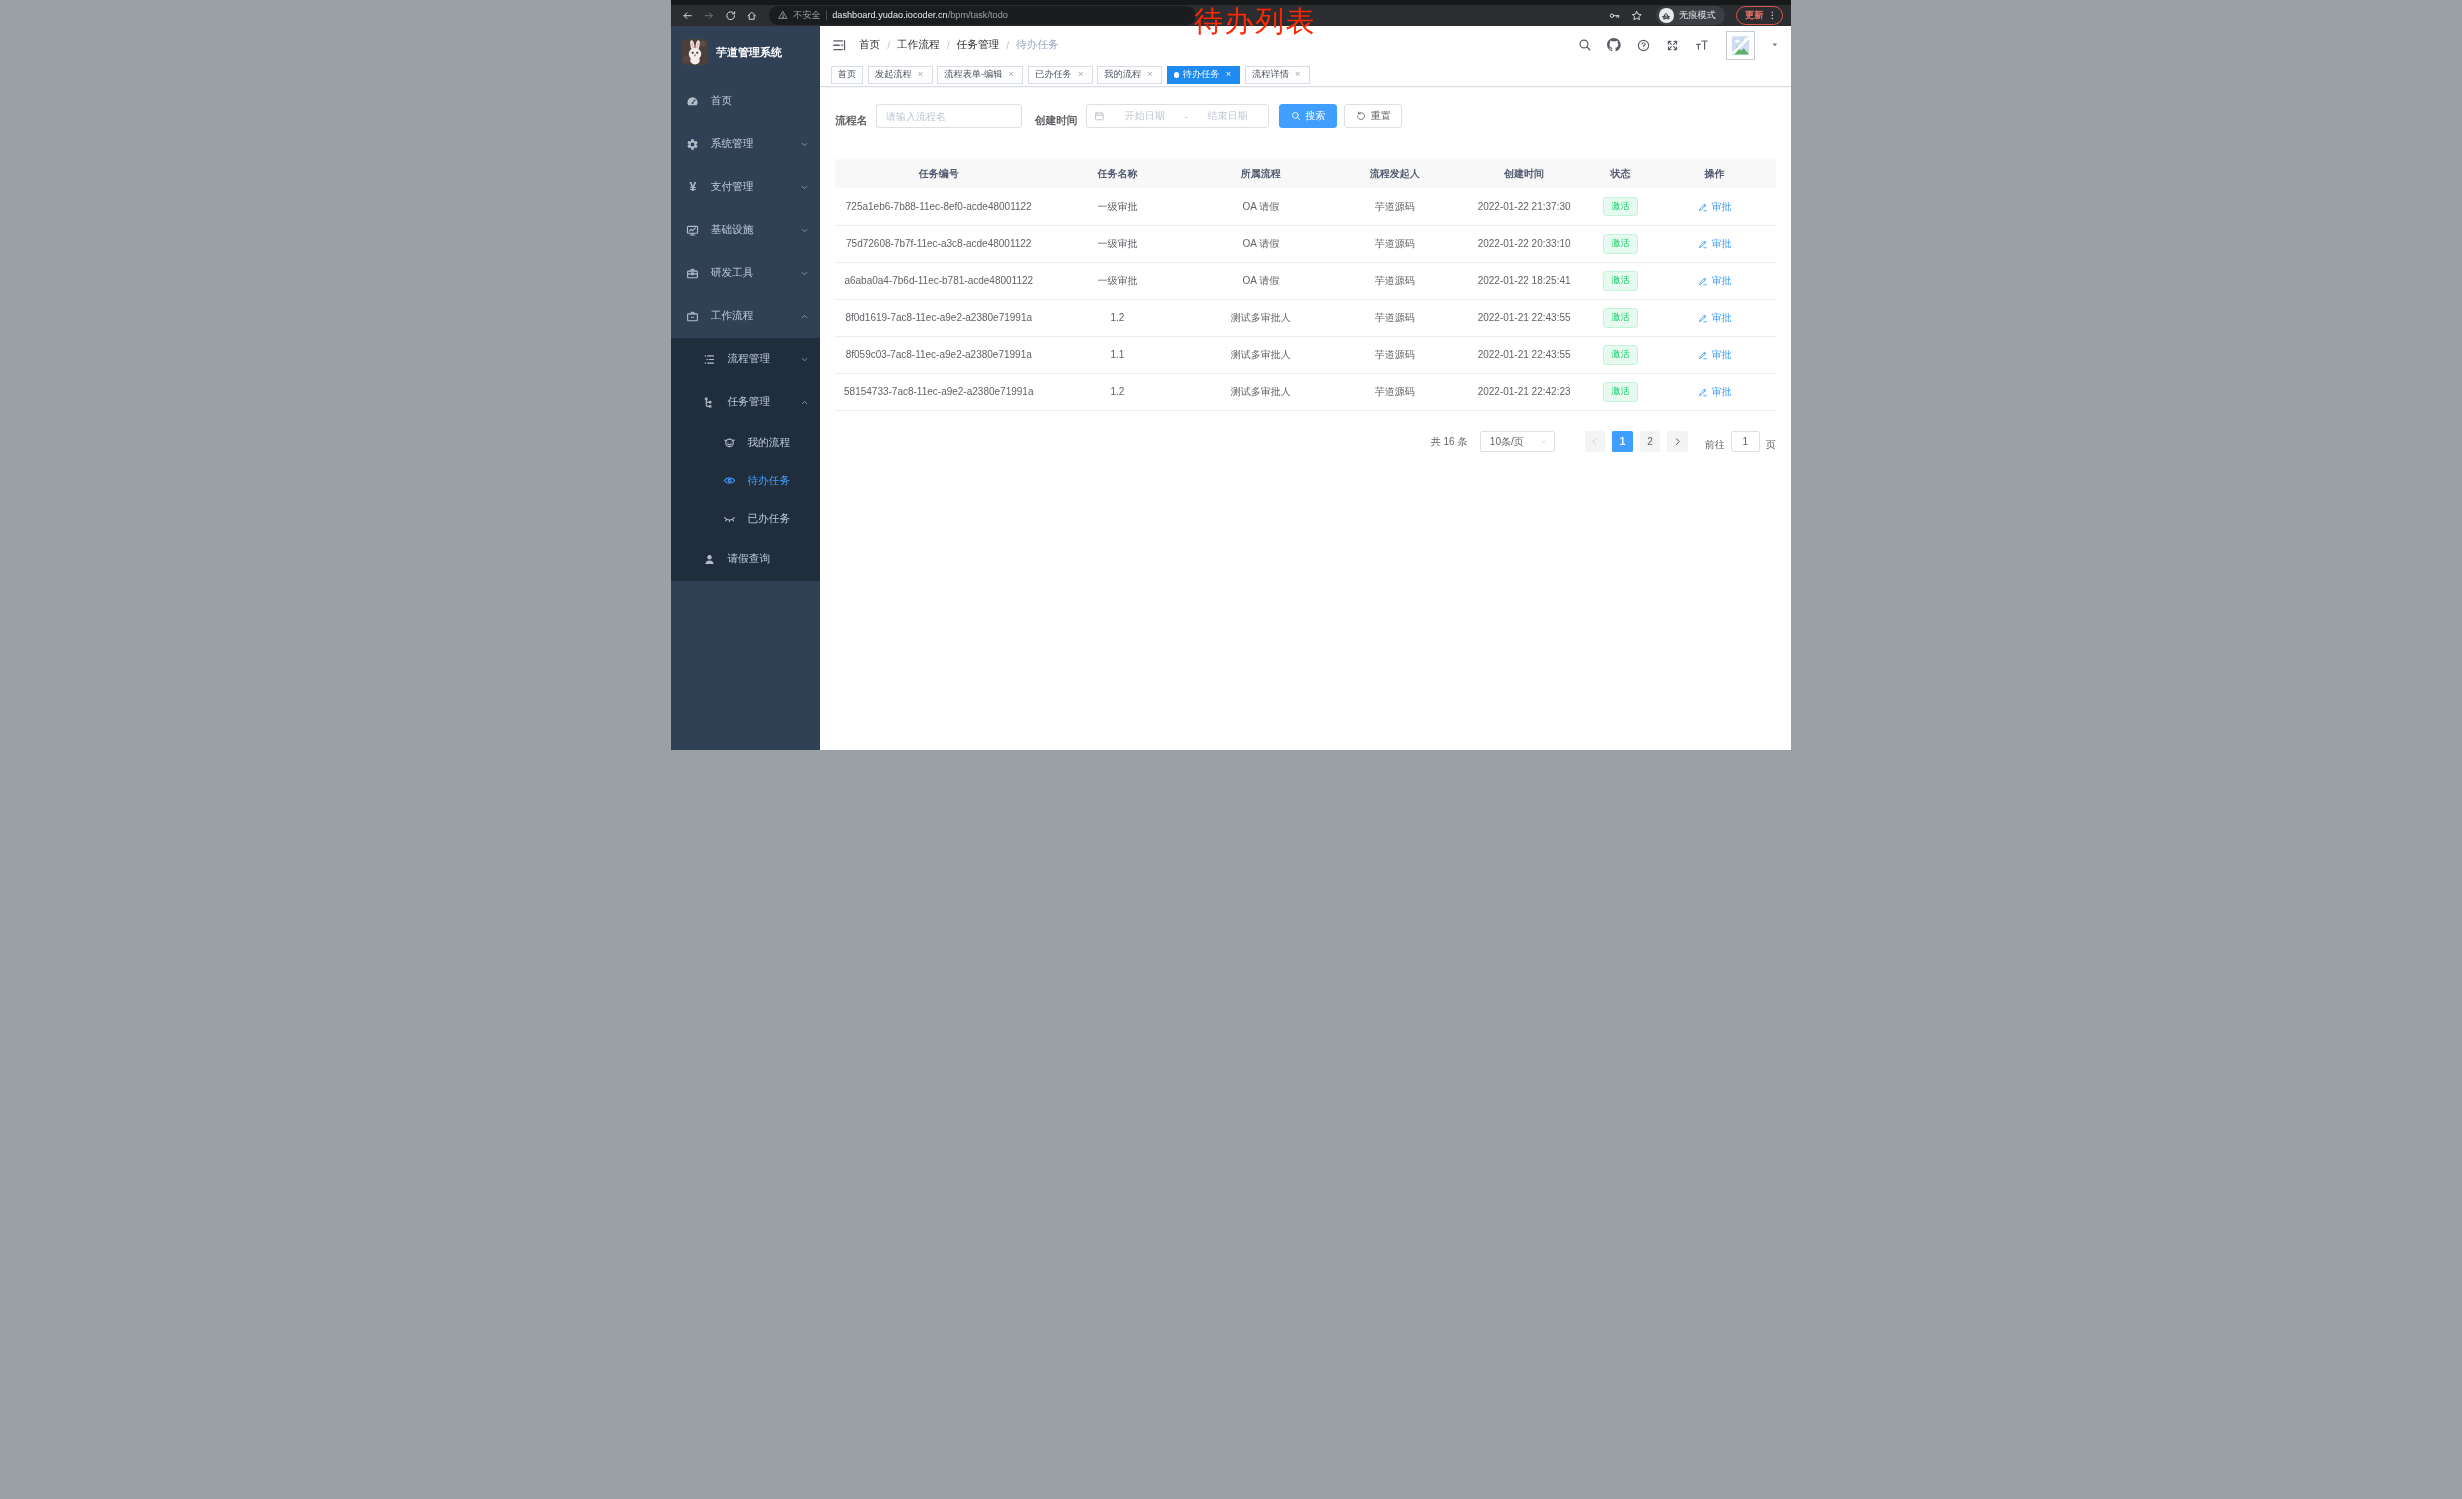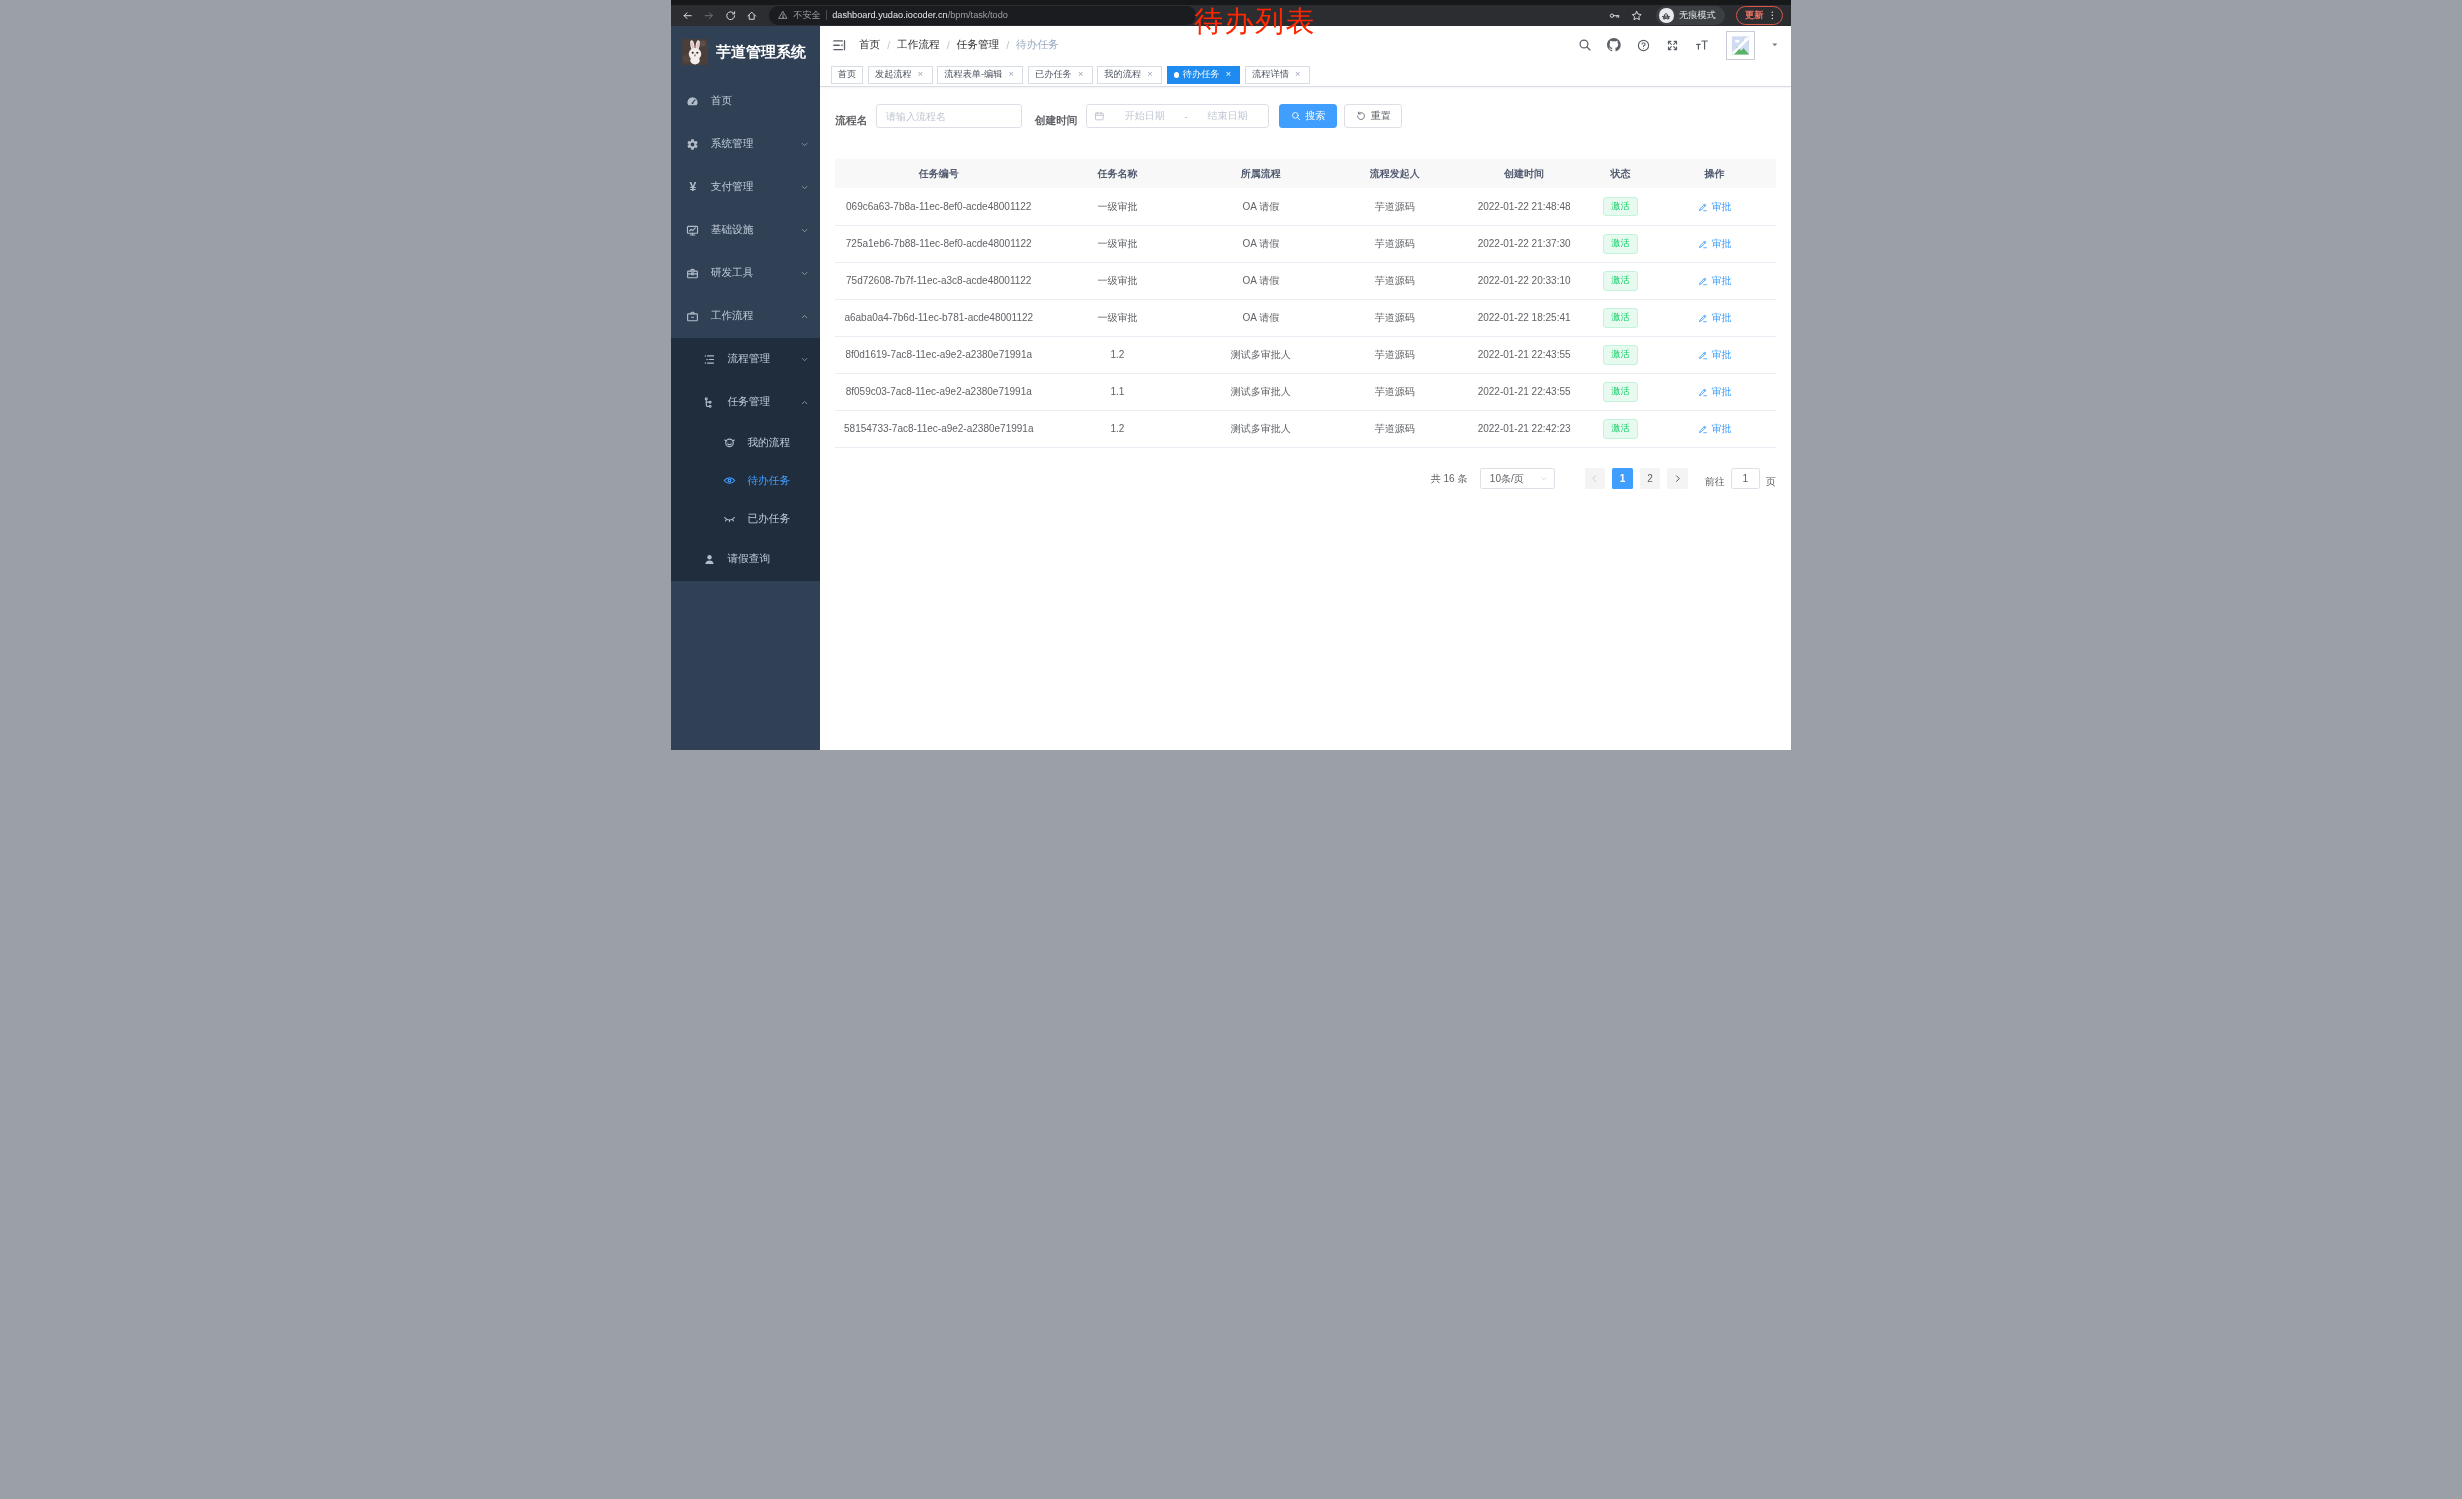--- a/index.html
+++ b/index.html
@@ -36,21 +36,21 @@
   
   .annotation{position:absolute;left:523px;top:1.5px;font-size:29px;color:#ff2600;z-index:60;
     pointer-events:none;letter-spacing:1.5px;font-weight:400}
 
   
   .app{display:flex;height:724px}
   .sidebar{width:149px;background:#304156;flex-shrink:0;overflow:hidden}
   .logo{height:43px;display:flex;align-items:center;padding-left:10.7px;gap:8.4px;margin-top:4.6px;cursor:pointer}
   .logo-img{width:26px;height:26px;border-radius:2.3px;overflow:hidden;flex-shrink:0}
   .logo-img svg{width:100%;height:100%;display:block}
-  .logo-title{color:#fff;font-size:15px;font-weight:bold;white-space:nowrap}
+  .logo-title{color:#fff;font-size:11px;font-weight:bold;white-space:nowrap}
   .menu{margin-top:6.1px}
   .menu-item{display:flex;align-items:center;height:43px;padding:0 10.7px 0 15.3px;color:#bfcbd9;
     font-size:10.7px;cursor:pointer;white-space:nowrap}
   .menu-item .mi-ic{width:13px;height:13px;margin-right:11.4px;color:#b3bdc9;flex-shrink:0}
   .mi-label{flex:1}
   .mi-arrow{width:9.2px;height:9.2px;color:#aeb9c6;opacity:.85}
   .submenu.dark{background:#1f2d3d}
   .menu-item.lvl1{padding-left:32px}
   .menu-item.lvl2{padding-left:52px;height:38px}
   .menu-item.active{color:#409eff}
@@ -542,36 +542,20 @@
                 <th>任务编号</th>
                 <th>任务名称</th>
                 <th>所属流程</th>
                 <th>流程发起人</th>
                 <th>创建时间</th>
                 <th>状态</th>
                 <th>操作</th>
               </tr>
             </thead>
           <tbody>
-              <tr>
-                <td>069c6a63-7b8a-11ec-8ef0-acde48001122</td>
-                <td>一级审批</td>
-                <td>OA 请假</td>
-                <td>芋道源码</td>
-                <td>2022-01-22 21:48:48</td>
-                <td><span class="tag">激活</span></td>
-                <td><a class="action">
-                    <span class="i13" data-icon="pencil-icon">
-                      <svg viewBox="0 0 16 16" fill="none" stroke="currentColor" stroke-width="1.4" stroke-linecap="round" stroke-linejoin="round">
-                        <path d="m2.8 13.2.5-2.3 7-7a1.1 1.1 0 0 1 1.6 0l.2.2a1.1 1.1 0 0 1 0 1.6l-7 7-2.3.5ZM9.4 4.8l1.8 1.8M9.2 14h4.3"></path>
-                      </svg>
-                    </span>
-                    <span>审批</span>
-                  </a></td>
-              </tr>
               <tr>
                 <td>725a1eb6-7b88-11ec-8ef0-acde48001122</td>
                 <td>一级审批</td>
                 <td>OA 请假</td>
                 <td>芋道源码</td>
                 <td>2022-01-22 21:37:30</td>
                 <td><span class="tag">激活</span></td>
                 <td><a class="action">
                     <span class="i13" data-icon="pencil-icon">
                       <svg viewBox="0 0 16 16" fill="none" stroke="currentColor" stroke-width="1.4" stroke-linecap="round" stroke-linejoin="round">

